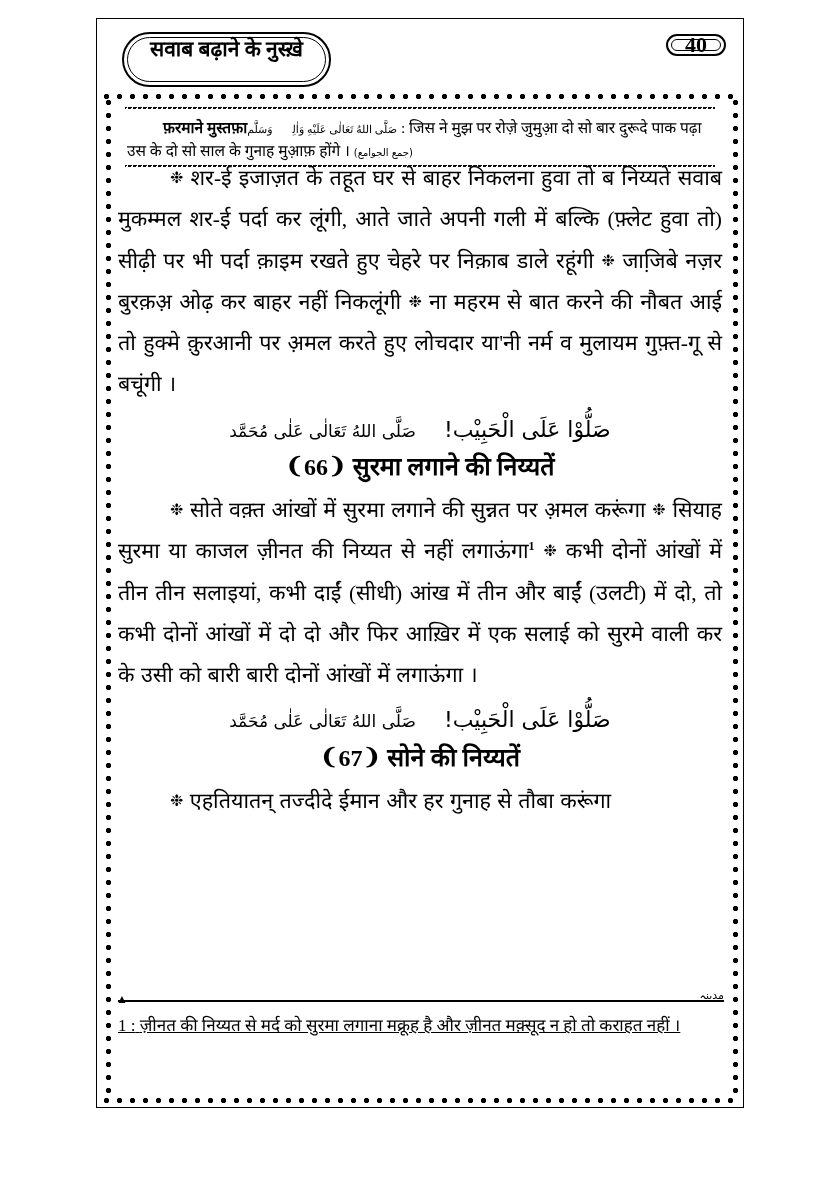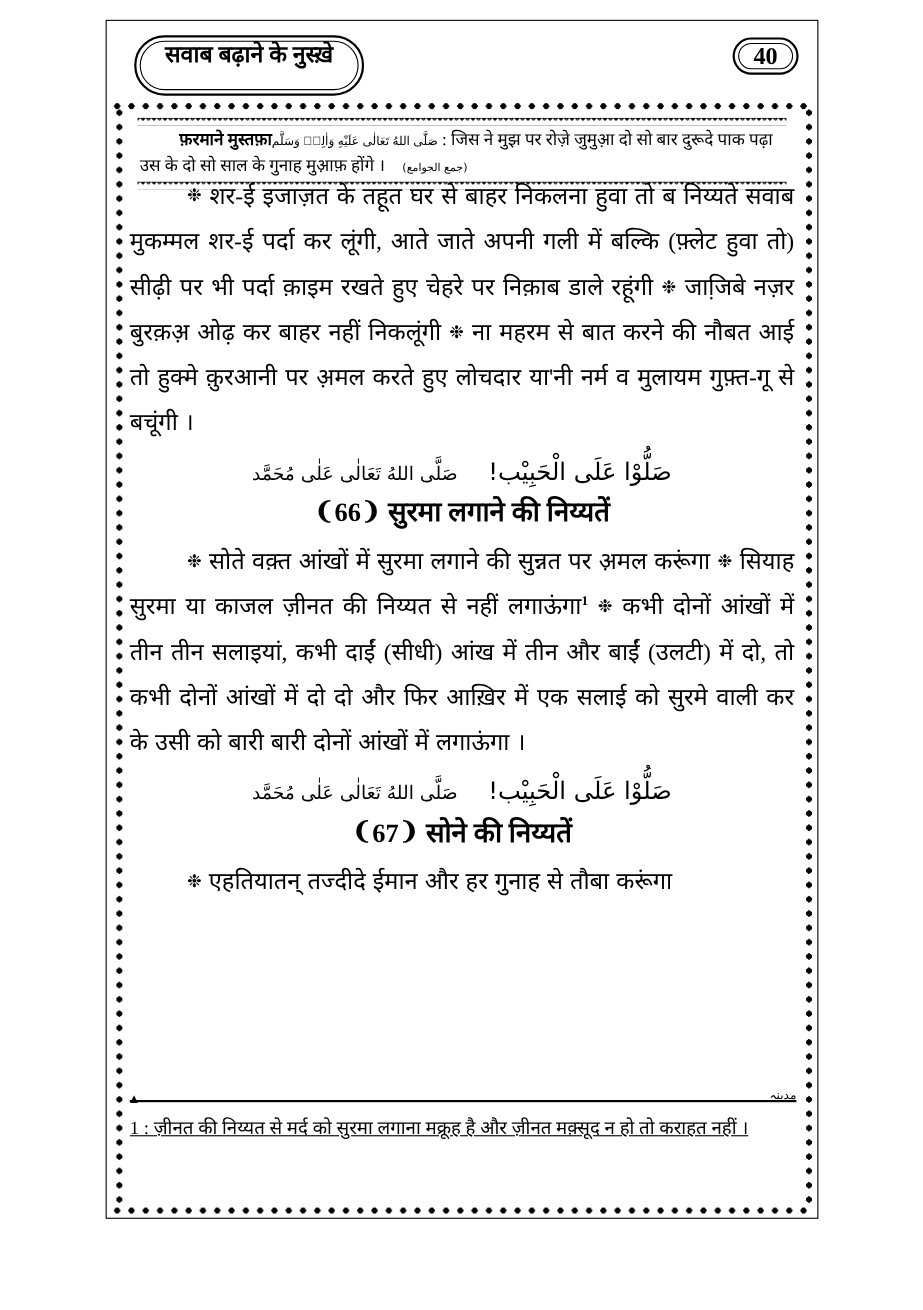--- a/index.html
+++ b/index.html
@@ -61,21 +61,21 @@
     left: 3px; top: 3px; right: 3px; bottom: 3px;
     border: 1.1px solid #000;
     border-radius: 36px;
     pointer-events: none;
   }
   .page-num-pill {
     position: absolute;
     right: 18px;
     top: 12px;
     width: 60px;
-    height: 34px;
+    height: 22px;
     border: 2.4px solid #000;
     border-radius: 22px;
     font-weight: bold;
     font-size: 22px;
     display: flex;
     align-items: center;
     justify-content: center;
     box-sizing: border-box;
   }
   .page-num-pill::before {
@@ -132,31 +132,30 @@
     font-size: 15.5px;
     line-height: 1.5;
     padding: 2px 2px 2px 2px;
     text-align: left;
   }
   .hadith-text .lead {
     font-weight: bold;
     margin-left: 36px;
   }
   .ar-small {
-    font-family: Liberation Sans, sans-serif;
+    font-family: Liberation Serif, serif;
     font-size: 11px;
     direction: rtl;
     unicode-bidi: isolate;
   }
   .src-small {
     font-family: "DejaVu Sans", sans-serif;
     font-size: 10px;
     direction: rtl;
     unicode-bidi: isolate;
-    margin-left: 12px;
   }
 
   
   .content {
     position: absolute;
     left: 118px;
     top: 158px;
     width: 604px;
   }
 

